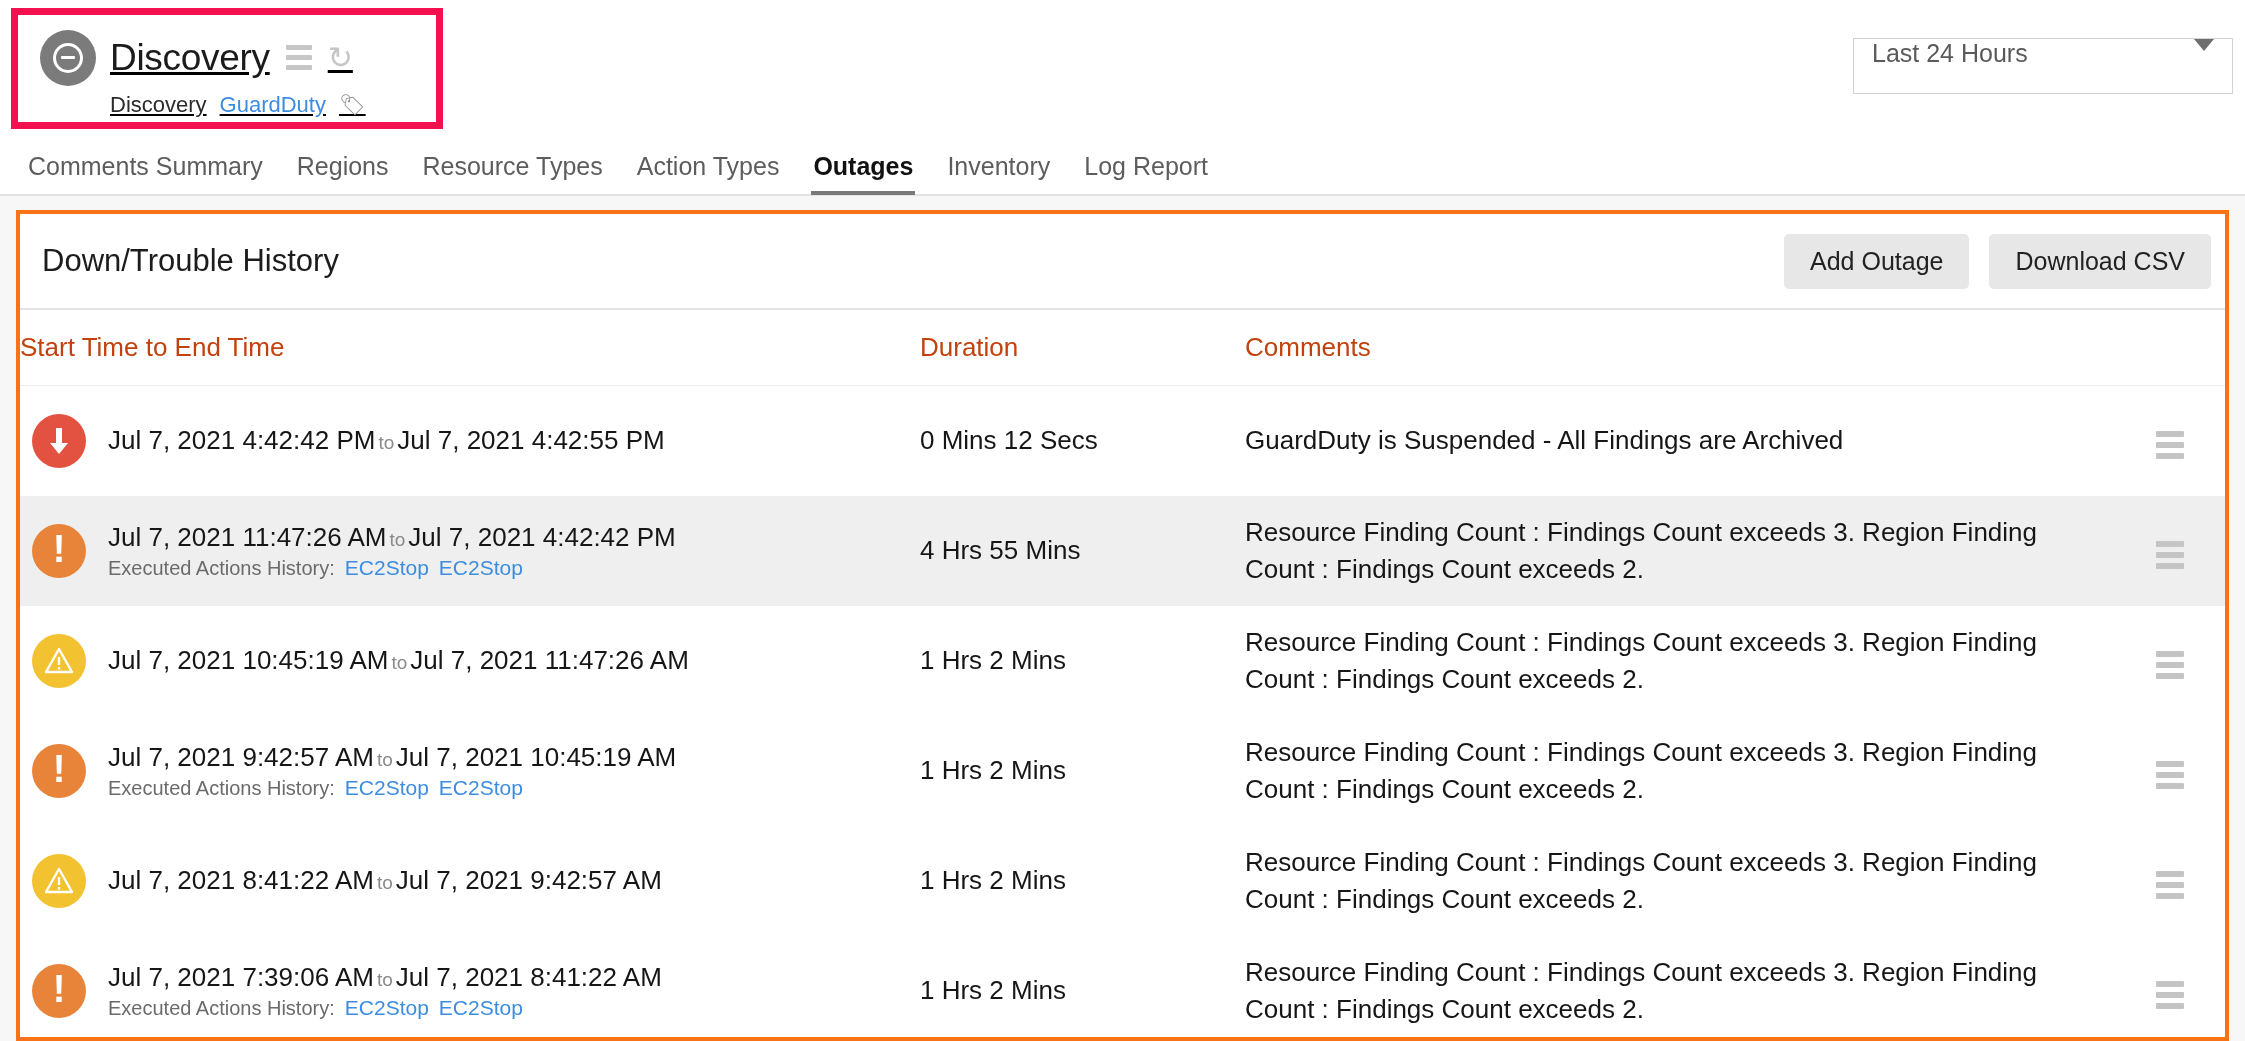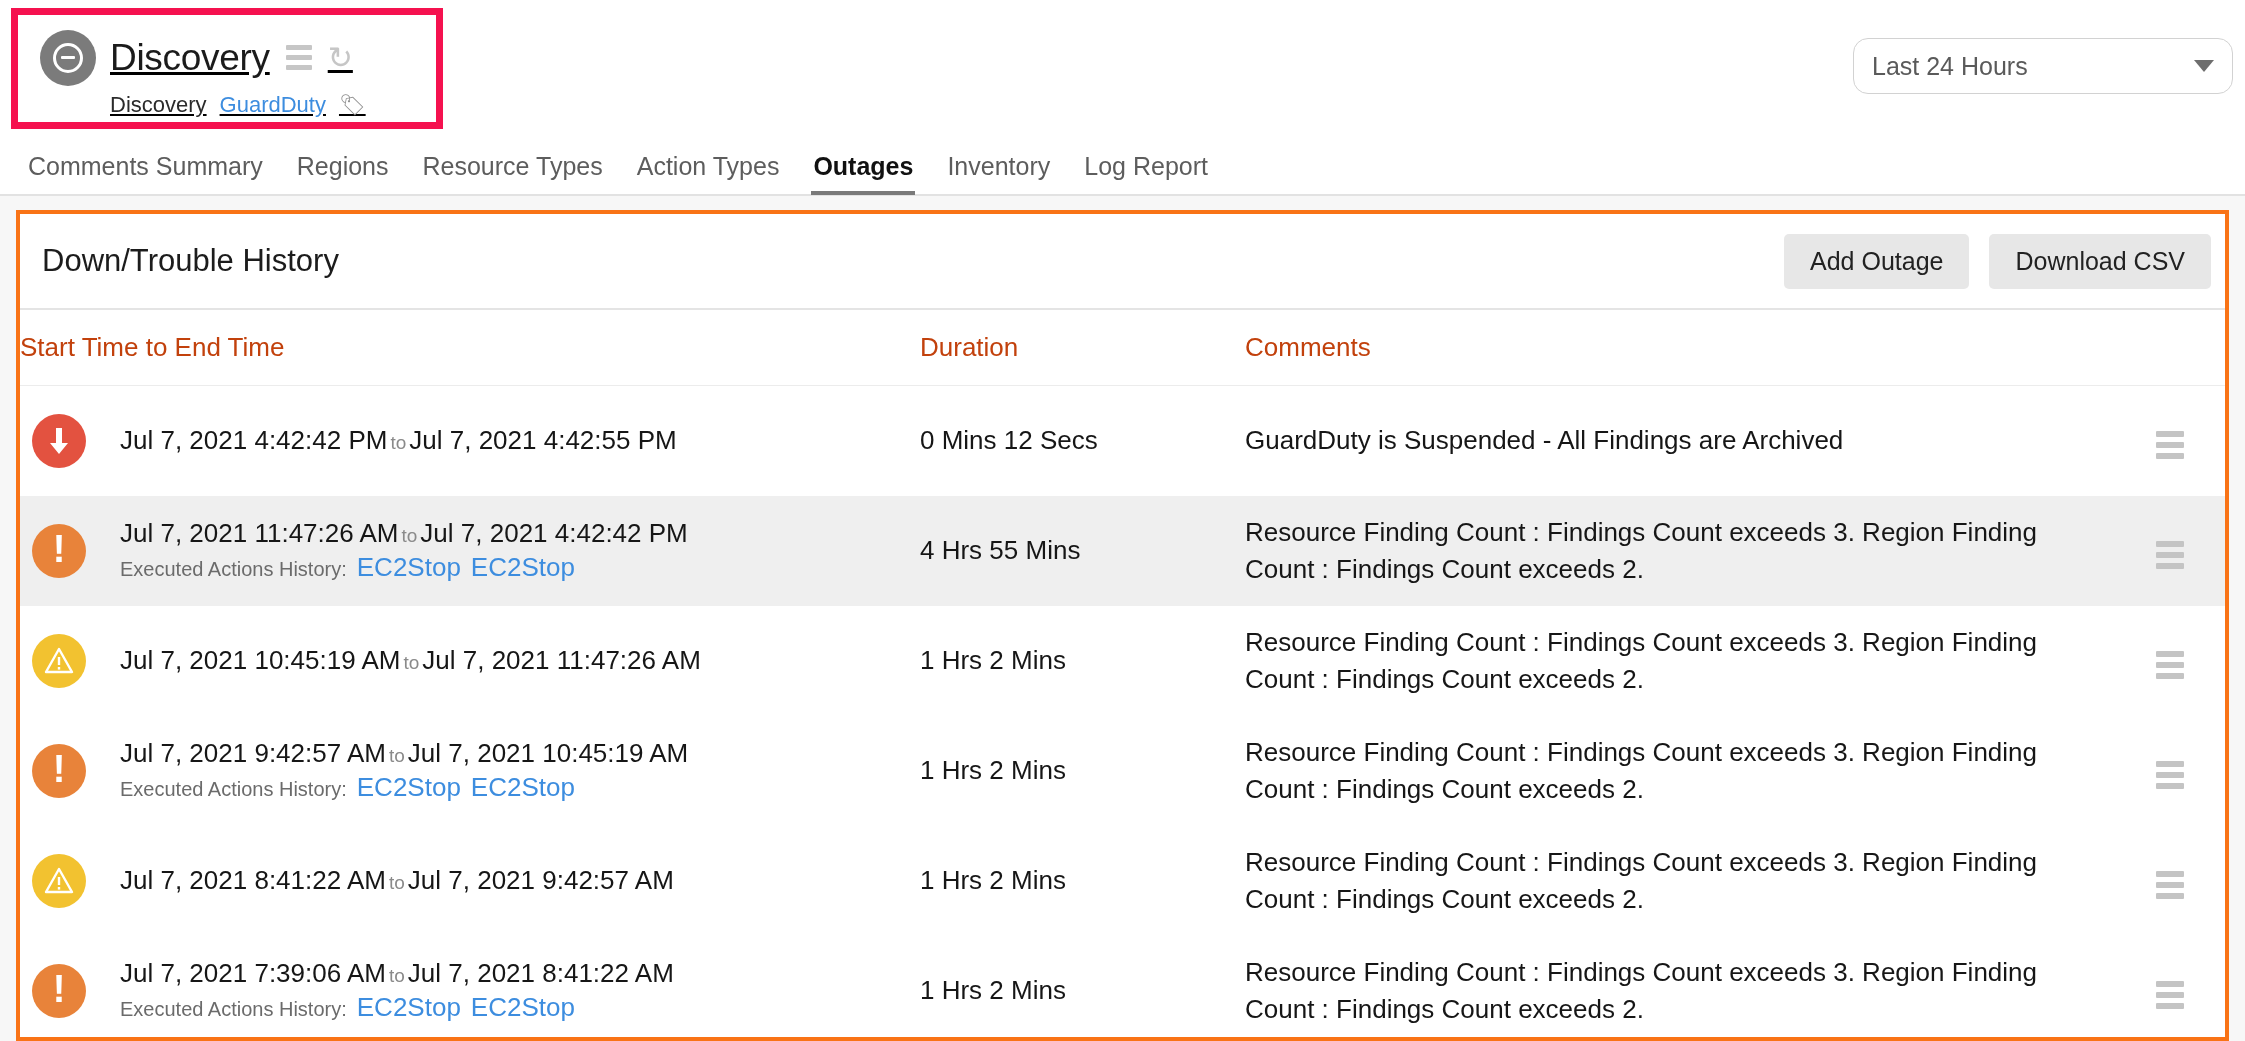--- a/index.html
+++ b/index.html
@@ -73,23 +73,23 @@
       -3px  0   0 #ffffff,  3px  0   0 #ffffff,
        0   -3px 0 #ffffff,  0    3px 0 #ffffff,
        4px  4px 3px rgba(120,120,120,0.55);
   }
 
   .range-select {
     position: absolute;
     right: 12px; top: 38px;
     width: 380px; height: 56px;
     border: 1px solid #d2d2d2;
-    border-radius: 15px;
+    border-radius: 0;
     background: #fff;
-    display: flex; align-items: center;
+    display: flex; 
     padding: 0 18px;
     font-size: 25px; color: #5a5a5a;
   }
   .range-select .caret {
     margin-left: auto;
     width: 0; height: 0;
     border-left: 10px solid transparent;
     border-right: 10px solid transparent;
     border-top: 12px solid #6e6e6e;
   }
@@ -153,36 +153,36 @@
   th.c-time   { width: 900px; padding-left: 50px; }
   th.c-dur    { width: 325px; }
   th.c-cmt    { width: auto; }
   th.c-menu   { width: 110px; }
 
   table.outages td { vertical-align: middle; padding: 0; }
   tr.orow { height: 110px; }
   tr.orow.alt { background: #efefef; }
   tr.orow td.time-cell { padding-left: 12px; }
 
-  .time-wrap { display: flex; align-items: center; gap: 34px; }
+  .time-wrap { display: flex; align-items: center; gap: 22px; }
   .sev-icon { width: 54px; height: 54px; border-radius: 50%; flex: 0 0 auto;
               display: flex; align-items: center; justify-content: center; }
   .sev-down    { background: #e35240; }
   .sev-trouble { background: #e8833a; }
   .sev-warn    { background: #f2c230; }
   .arrow-svg { display: block; }
   .excl {
     color: #fff; font-size: 38px; font-weight: 700; line-height: 1;
     font-family: "Liberation Sans", sans-serif; margin-top: -3px;
   }
   .time-text-col { display: flex; flex-direction: column; gap: 3px; }
   .time-main { font-size: 26px; color: #161616; white-space: nowrap; }
   .time-main .to { font-size: 19px; color: #8a8a8a; padding: 0 3px; }
   .actions-line { font-size: 20px; color: #6b6b6b; white-space: nowrap; }
-  .actions-line .act-link { color: #3d8ddf; font-size: 26px; margin-left: 10px; }
+  .actions-line .act-link { color: #3d8ddf; font-size: 21px; margin-left: 10px; }
   .dur-text { font-size: 26px; color: #161616; white-space: nowrap; }
   .cmt-text { font-size: 26px; color: #161616; line-height: 1.42; padding-right: 40px; }
   .row-menu { display: inline-flex; flex-direction: column; gap: 5px; cursor: pointer; }
   .row-menu i { display: block; width: 28px; height: 6px; background: #c4c4c4; border-radius: 1px; }
   td.menu-cell { text-align: center; }
 </style>
 </head>
 <body>
 
 <div id="app">

